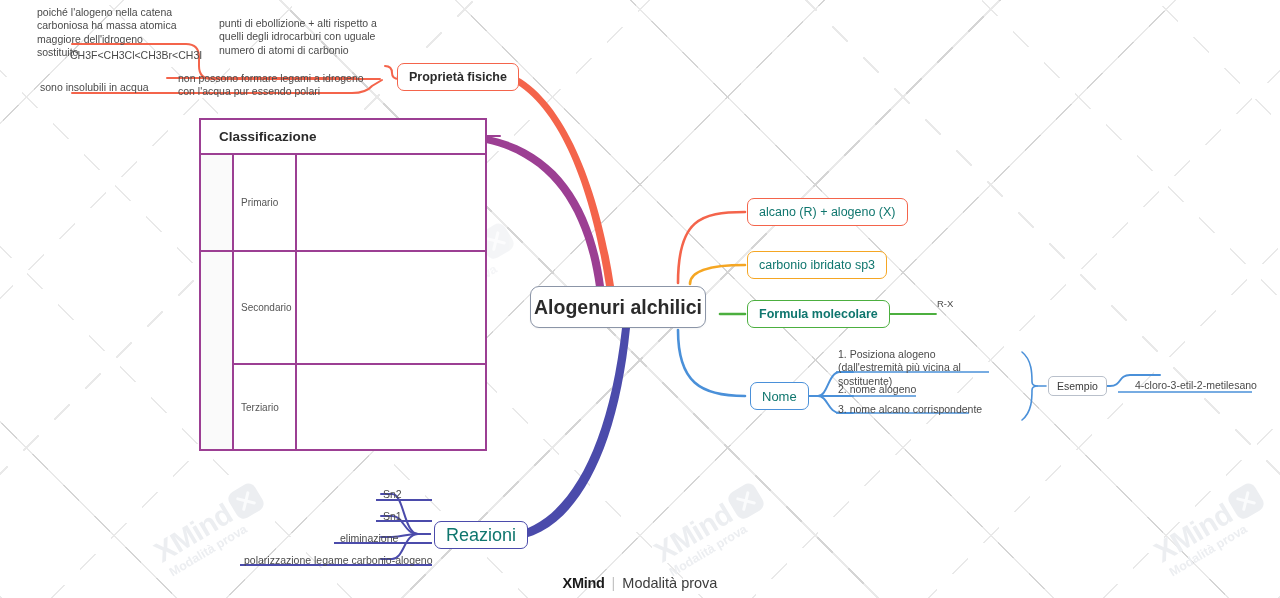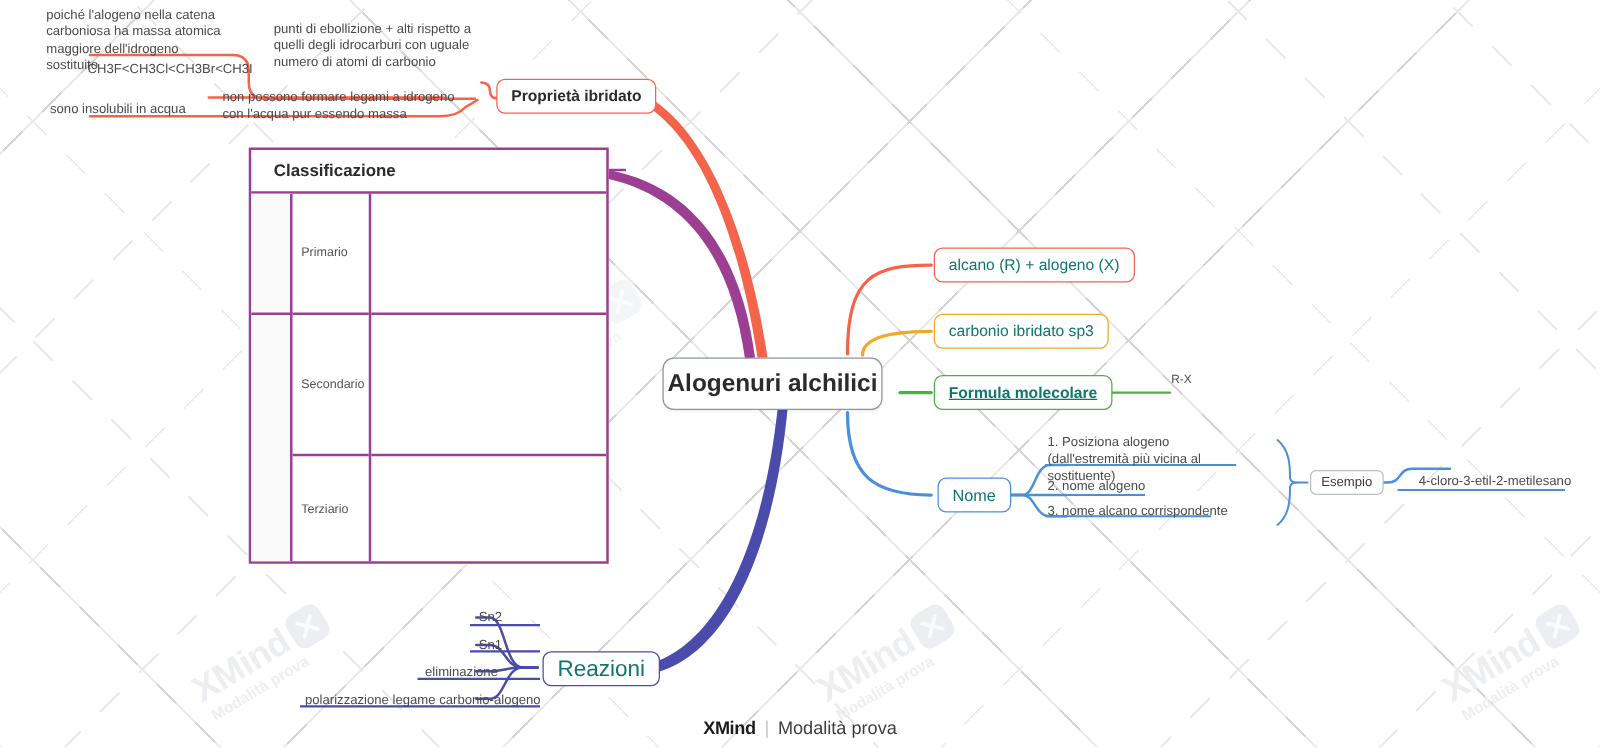--- a/index.html
+++ b/index.html
@@ -219,26 +219,26 @@
 
     <path d="M 487 136 L 500 136" fill="none" stroke="#9c3f93" stroke-width="2" stroke-linecap="round"></path>
   </svg>
 
   <div class="node plain" style="left:37px;top:6px;width:150px;">poiché l'alogeno nella catena carboniosa ha massa atomica maggiore dell'idrogeno sostituito</div>
 
   <div class="node plain" style="left:219px;top:17px;width:166px;">punti di ebollizione + alti rispetto a quelli degli idrocarburi con uguale numero di atomi di carbonio</div>
 
   <div class="node plain" style="left:70px;top:49px;width:160px;">CH3F&lt;CH3Cl&lt;CH3Br&lt;CH3I</div>
 
-  <div class="node plain" style="left:178px;top:72px;width:188px;">non possono formare legami a idrogeno con l'acqua pur essendo massa</div>
+  <div class="node plain" style="left:178px;top:72px;width:188px;">non possono formare legami a idrogeno con l'acqua pur essendo polari</div>
 
   <div class="node plain" style="left:40px;top:81px;width:140px;">sono insolubili in acqua</div>
 
   <div class="node boxed bold" style="left:397px;top:63px;border-color:#f4644b;color:#2b2b2b;">
-    <span>Proprietà ibridato</span>
+    <span>Proprietà fisiche</span>
   </div>
 
   <div class="table-wrap" style="left:199px;top:118px;width:288px;height:333px;">
     <div class="tbl-title">Classificazione</div>
     <div class="tbl-body">
       <div class="tbl-col-a">
         <div class="seg s1" style="height:97px;"></div>
         <div class="seg" style="flex:1 1 auto;"></div>
       </div>
       <div class="tbl-col-b">
@@ -259,21 +259,21 @@
   </div>
 
   <div class="node boxed" style="left:747px;top:198px;border-color:#f4644b;">
     <span>alcano (R) + alogeno (X)</span>
   </div>
 
   <div class="node boxed" style="left:747px;top:251px;border-color:#f5a623;">
     <span>carbonio ibridato sp3</span>
   </div>
 
-  <div class="node boxed bold" style="left:747px;top:300px;border-color:#4caf3f;text-decoration:underline;">
+  <div class="node boxed bold" style="left:747px;top:300px;border-color:#4caf3f;">
     <span>Formula molecolare</span>
   </div>
 
   <div class="node plain small" style="left:913px;top:298px;">R-X</div>
 
   <div class="node boxed" style="left:750px;top:382px;border-color:#4a90d9;font-size:13px;">
     <span>Nome</span>
   </div>
 
   <div class="node plain" style="left:838px;top:348px;width:155px;">1. Posiziona alogeno (dall'estremità più vicina al sostituente)</div>

